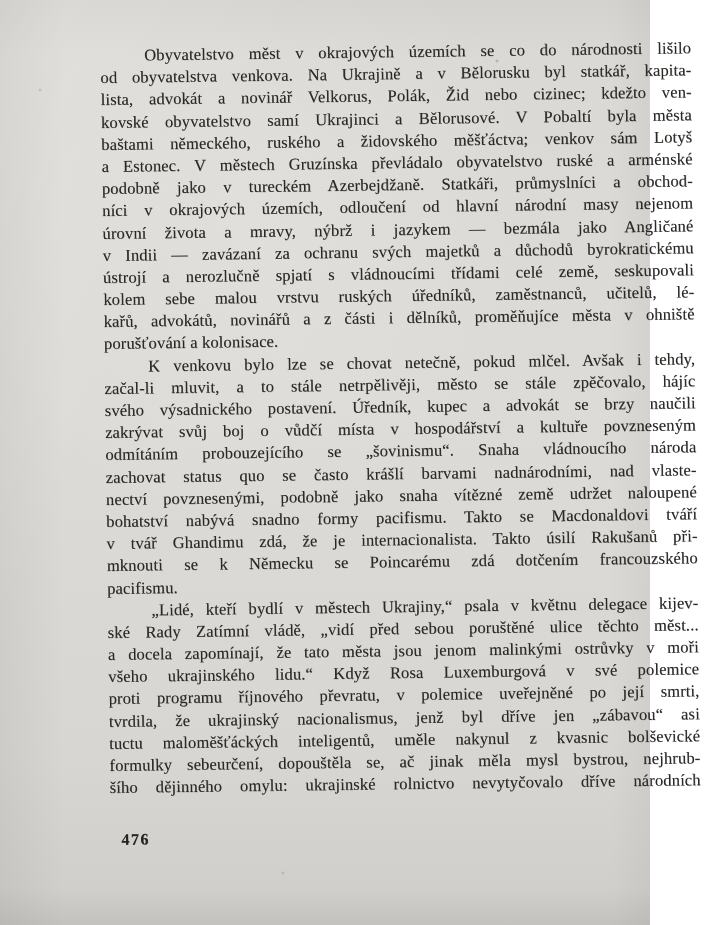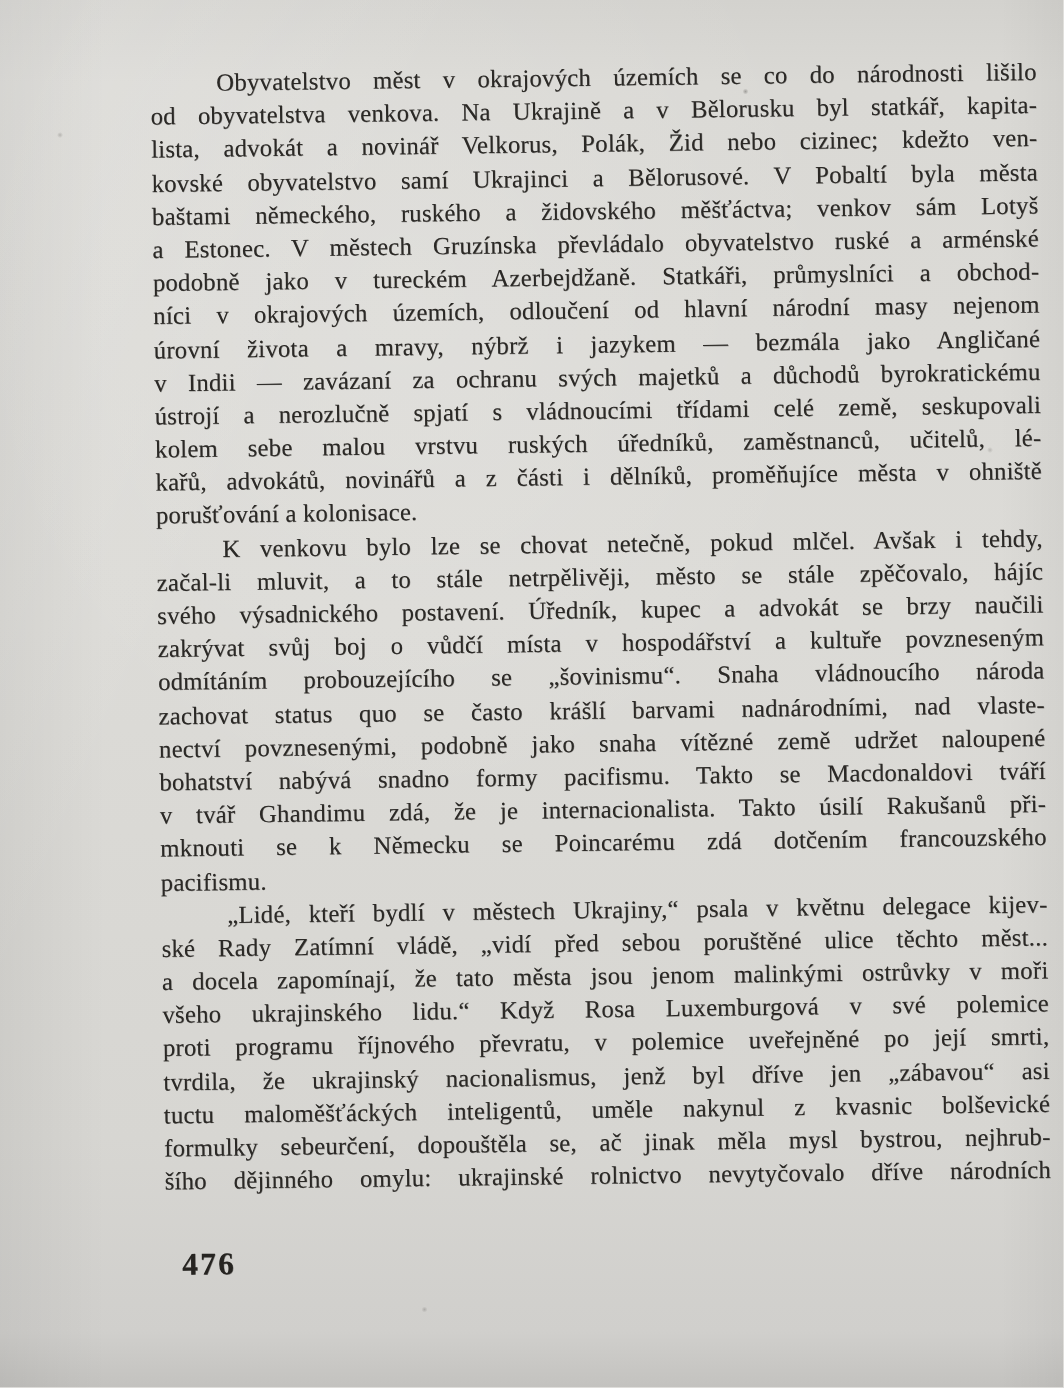--- a/index.html
+++ b/index.html
@@ -5,21 +5,21 @@
   html, body {
     margin: 0;
     padding: 0;
     width: 709px;
     height: 925px;
     overflow: hidden;
     font-family: "Liberation Serif", "DejaVu Serif", serif;
   }
   .page {
     position: relative;
-    width: 709px;
+    width: 650px;
     height: 925px;
     background-color: #d8d7d3;
     background-image:
       
       radial-gradient(circle 1.5px at 497px 61px, rgba(90,88,84,0.45), transparent 2px),
       radial-gradient(circle 1.2px at 283px 873px, rgba(120,118,114,0.4), transparent 2px),
       radial-gradient(circle 1.2px at 40px 90px, rgba(110,108,104,0.35), transparent 2px),
       radial-gradient(circle 1px at 660px 300px, rgba(120,118,114,0.35), transparent 2px),
       radial-gradient(circle 1px at 130px 790px, rgba(120,118,114,0.3), transparent 2px),
       
@@ -54,21 +54,21 @@
     white-space: nowrap;
     overflow: visible;
   }
   .line.indent { padding-left: 44px; }
   .line.lastline { text-align-last: left; }
   .page-number {
     position: absolute;
     left: 11px;
     top: 786px;
     font-weight: bold;
-    font-size: 21px;
+    font-size: 16px;
     letter-spacing: 1.5px;
     color: #262421;
     text-shadow: 0.3px 0.3px 0.4px rgba(38,36,33,0.5);
   }
 </style>
 </head>
 <body>
 
 <div class="page">
   <div class="text-block">

